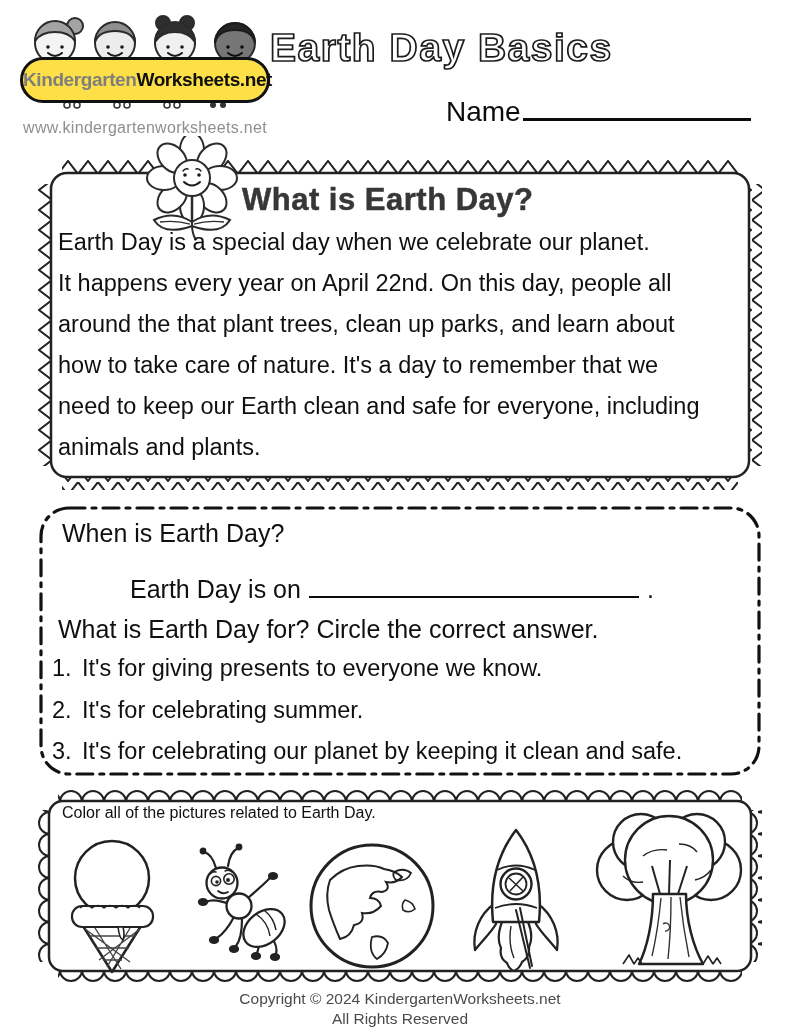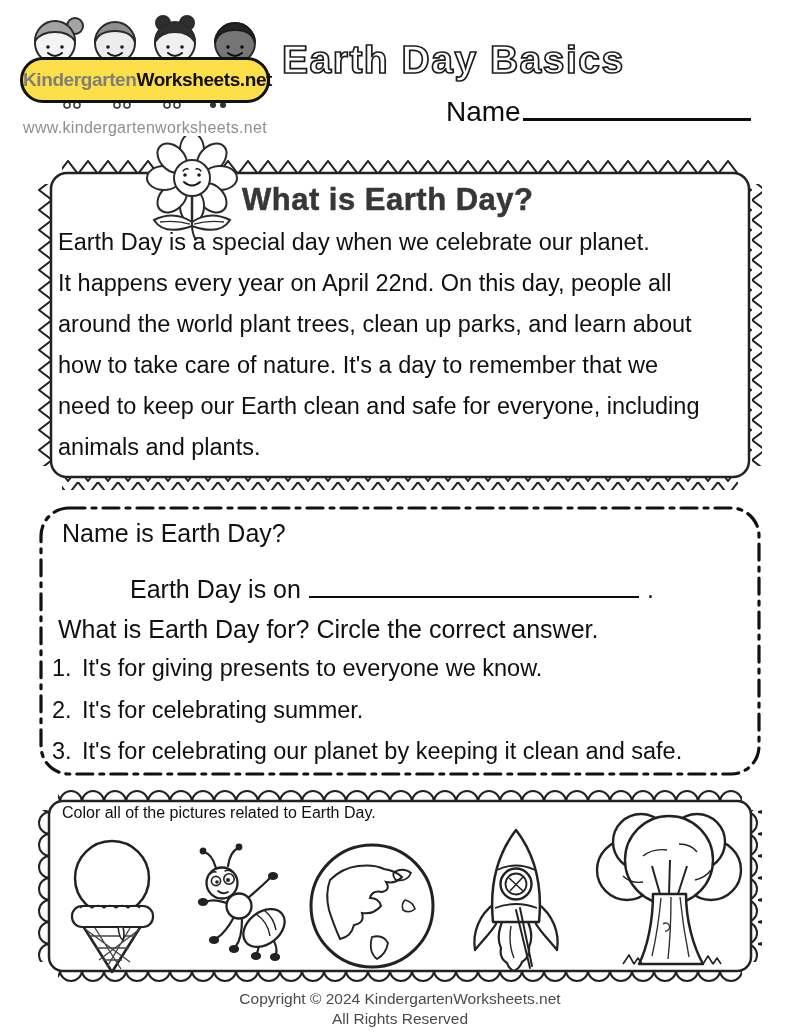--- a/index.html
+++ b/index.html
@@ -8,21 +8,21 @@
   
   .logo{position:absolute;left:20px;top:10px;width:250px;}
   .logo-kids{display:block;margin:0 auto -7px auto;}
   .logo-pill{box-sizing:border-box;width:250px;height:46px;border:3.5px solid #111;border-radius:23px;
              background:#fde047;display:flex;align-items:center;justify-content:flex-start;
              font-size:19px;font-weight:700;letter-spacing:-0.4px;white-space:nowrap;position:relative;z-index:2;}
   .brand-gray{color:#7e7e7e;}
   .brand-black{color:#0f0f0f;}
   .logo-feet{display:block;margin:-3px auto 0 auto;}
   .logo-url{margin-top:9px;text-align:center;font-size:16px;color:#8f8f8f;letter-spacing:0.3px;}
-  .page-title{position:absolute;left:266px;top:22px;margin:16px;font-size:39px;font-weight:700;
+  .page-title{position:absolute;left:266px;top:22px;margin:4px;font-size:39px;font-weight:700;
               letter-spacing:1.5px;color:#ffffff;-webkit-text-stroke:1.7px #1c1c1c;
               text-shadow:0 0 1px #1c1c1c;}
   .name-row{position:absolute;left:446px;top:90px;font-size:28px;color:#0c0c0c;}
   .name-blank{display:inline-block;width:228px;height:1em;border-bottom:3px solid #0c0c0c;margin-left:2px;}
   
   .box{position:absolute;left:38px;width:724px;}
   .frame{position:absolute;left:0;top:0;}
   .intro-box{top:160px;height:330px;}
   .flower{position:absolute;left:104px;top:-24px;}
   .intro-heading{position:absolute;left:204px;top:22px;margin:0;font-size:31px;font-weight:700;
@@ -160,32 +160,32 @@
       <path d="M50,60 L50,88" stroke="#2b2b2b" stroke-width="2.5"></path>
       <path d="M50,86 q-18,-12 -38,-2 q10,16 38,6 z" fill="#fff" stroke="#2b2b2b" stroke-width="2"></path>
       <path d="M50,86 q18,-12 38,-2 q-10,16 -38,6 z" fill="#fff" stroke="#2b2b2b" stroke-width="2"></path>
       <path d="M18,86 q16,-2 30,2 M82,86 q-16,-2 -30,2" fill="none" stroke="#2b2b2b" stroke-width="1.3"></path>
       <path d="M50,88 q0,10 4,16" fill="none" stroke="#2b2b2b" stroke-width="2"></path>
     </svg>
     <h2 class="intro-heading">What is Earth Day?</h2>
     <div class="intro-para">
       <div>Earth Day is a special day when we celebrate our planet.</div>
       <div>It happens every year on April 22nd. On this day, people all</div>
-      <div>around the world plant trees, clean up parks, and learn about</div>
+      <div>around the that plant trees, clean up parks, and learn about</div>
       <div>how to take care of nature. It's a day to remember that we</div>
       <div>need to keep our Earth clean and safe for everyone, including</div>
       <div>animals and plants.</div>
     </div>
   </section>
 
   <section class="box questions-box">
     <svg class="frame" width="724" height="272" viewBox="0 0 724 272">
       <rect x="3" y="3" width="718" height="266" rx="28" fill="none" stroke="#111" stroke-width="3.2" stroke-dasharray="16 7 4 7" stroke-linecap="round"></rect>
     </svg>
-    <div class="q1">Name is Earth Day?</div>
+    <div class="q1">When is Earth Day?</div>
     <div class="fill-row">
       <span>Earth Day is on</span><span class="fill-blank"></span><span>.</span>
     </div>
     <div class="q2">What is Earth Day for? Circle the correct answer.</div>
     <div class="option opt1">
       <span class="num">1.</span><span>It's for giving presents to everyone we know.</span>
     </div>
     <div class="option opt2">
       <span class="num">2.</span><span>It's for celebrating summer.</span>
     </div>

